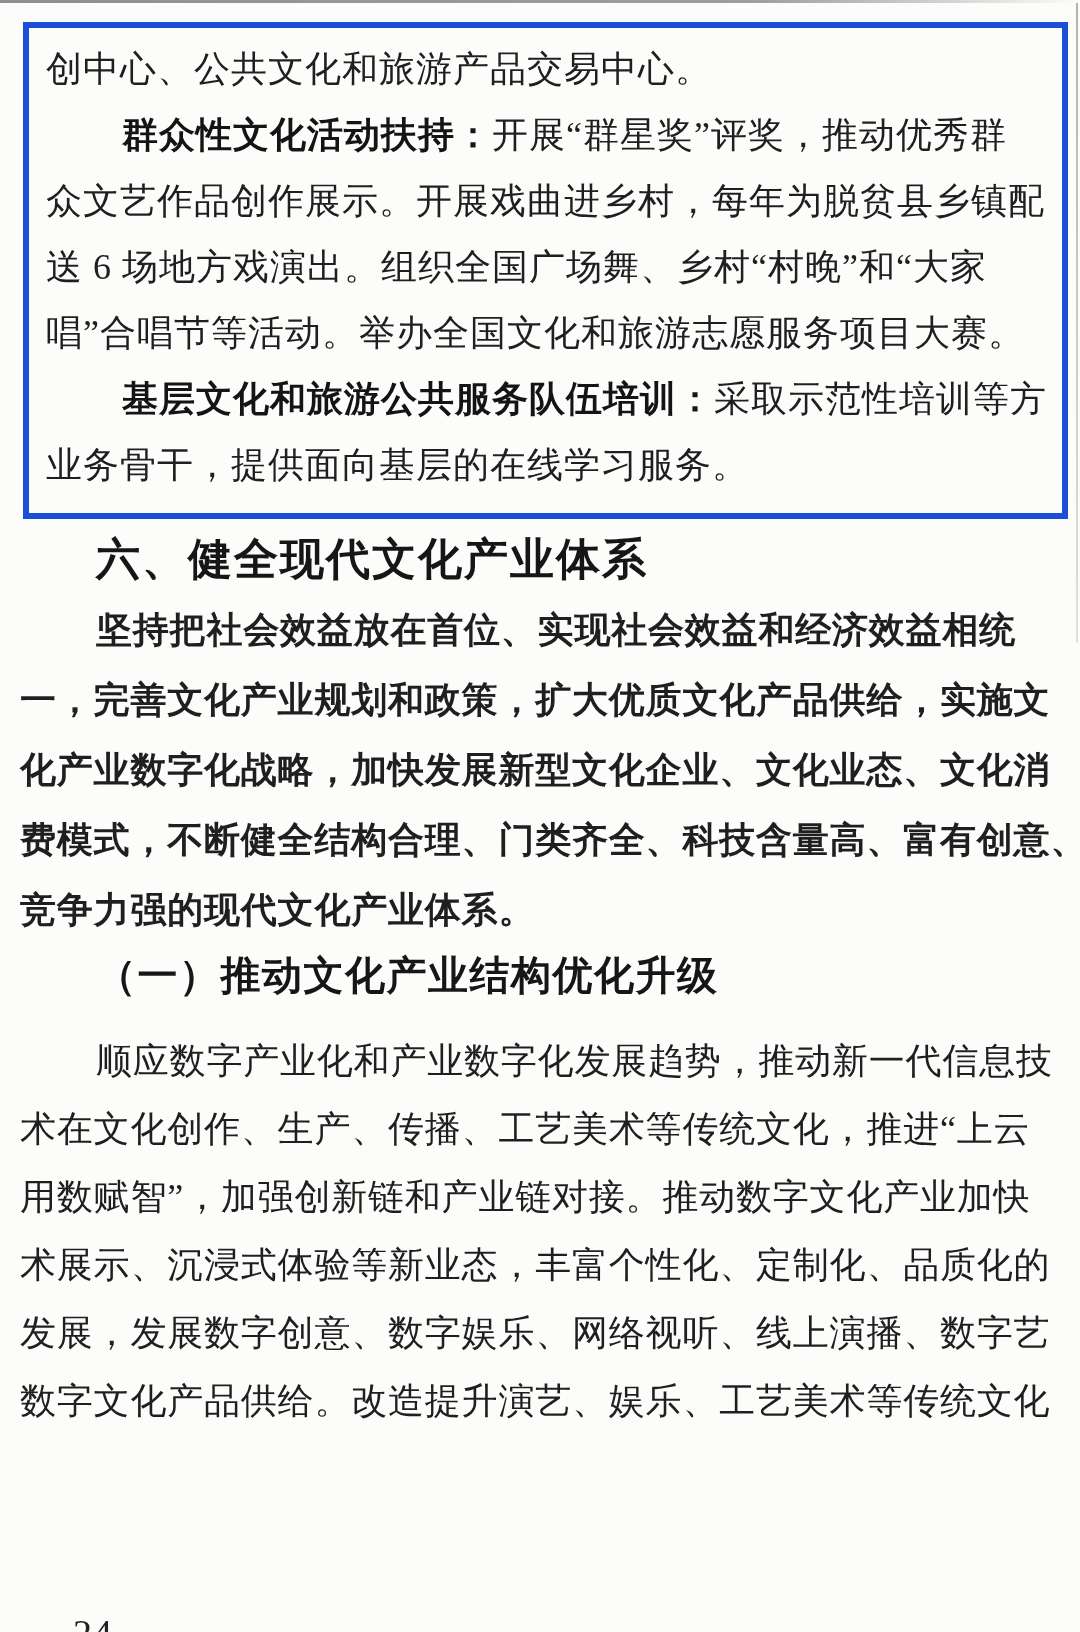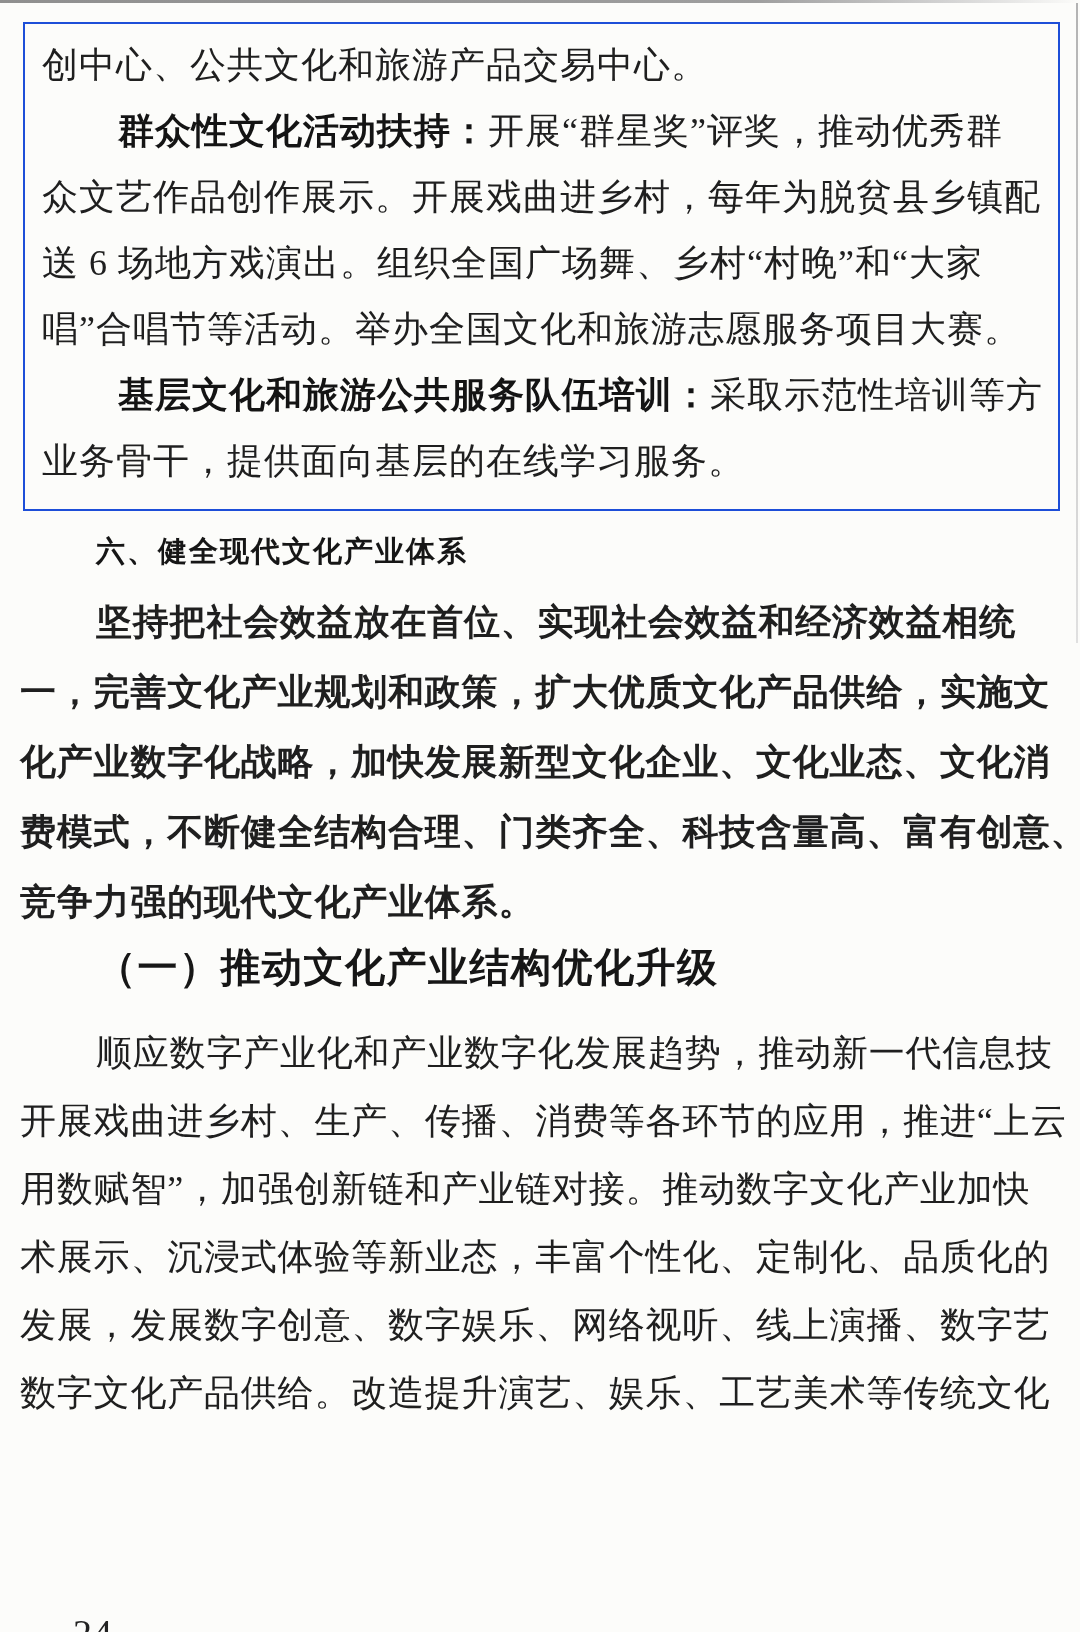--- a/index.html
+++ b/index.html
@@ -29,38 +29,38 @@
     position: absolute;
     top: 3px; right: 2px;
     width: 2px; height: 640px;
     background: linear-gradient(to bottom, #b3b3b3, #e0e0e0);
   }
   .callout {
     box-sizing: content-box;
     margin: 22px 0 0 23px;
     width: 1002px;
     padding: 8px 14px 15px 17px;
-    border: 2px solid #1d4ed8;
+    border: 6px solid #1d4ed8;
     background: #fcfcfa;
   }
   .box-line {
     font-size: 36px;
     line-height: 66px;
     letter-spacing: 1px;
     white-space: nowrap;
   }
   .box-line .lead { font-weight: bold; color: #141414; }
   .indent { text-indent: 76px; }
   .main { margin-left: 20px; margin-right: 14px; }
   .h-main {
     margin: 14px 0 0 0;
     text-indent: 76px;
     font-family: "DejaVu Sans", "Liberation Sans", sans-serif;
     font-weight: bold;
-    font-size: 29px;
+    font-size: 44px;
     line-height: 52px;
     letter-spacing: 2px;
     color: #161616;
     white-space: nowrap;
   }
   .para { margin: 0; }
   .para-a { margin-top: 10px; font-weight: bold; }
   .para-b { margin-top: 24px; }
   .p-line {
     font-size: 36px;
@@ -113,21 +113,21 @@
       <div class="p-line">一，完善文化产业规划和政策，扩大优质文化产品供给，实施文</div>
       <div class="p-line">化产业数字化战略，加快发展新型文化企业、文化业态、文化消</div>
       <div class="p-line">费模式，不断健全结构合理、门类齐全、科技含量高、富有创意、</div>
       <div class="p-line">竞争力强的现代文化产业体系。</div>
     </div>
 
     <h3 class="h-sub">（一）推动文化产业结构优化升级</h3>
 
     <div class="para para-b">
       <div class="p-line indent">顺应数字产业化和产业数字化发展趋势，推动新一代信息技</div>
-      <div class="p-line">开展戏曲进乡村、生产、传播、消费等各环节的应用，推进“上云</div>
+      <div class="p-line">术在文化创作、生产、传播、工艺美术等传统文化，推进“上云</div>
       <div class="p-line">用数赋智”，加强创新链和产业链对接。推动数字文化产业加快</div>
       <div class="p-line">术展示、沉浸式体验等新业态，丰富个性化、定制化、品质化的</div>
       <div class="p-line">发展，发展数字创意、数字娱乐、网络视听、线上演播、数字艺</div>
       <div class="p-line">数字文化产品供给。改造提升演艺、娱乐、工艺美术等传统文化</div>
     </div>
   </div>
 
   <div class="page-number">—24—</div>
 </div>
 

